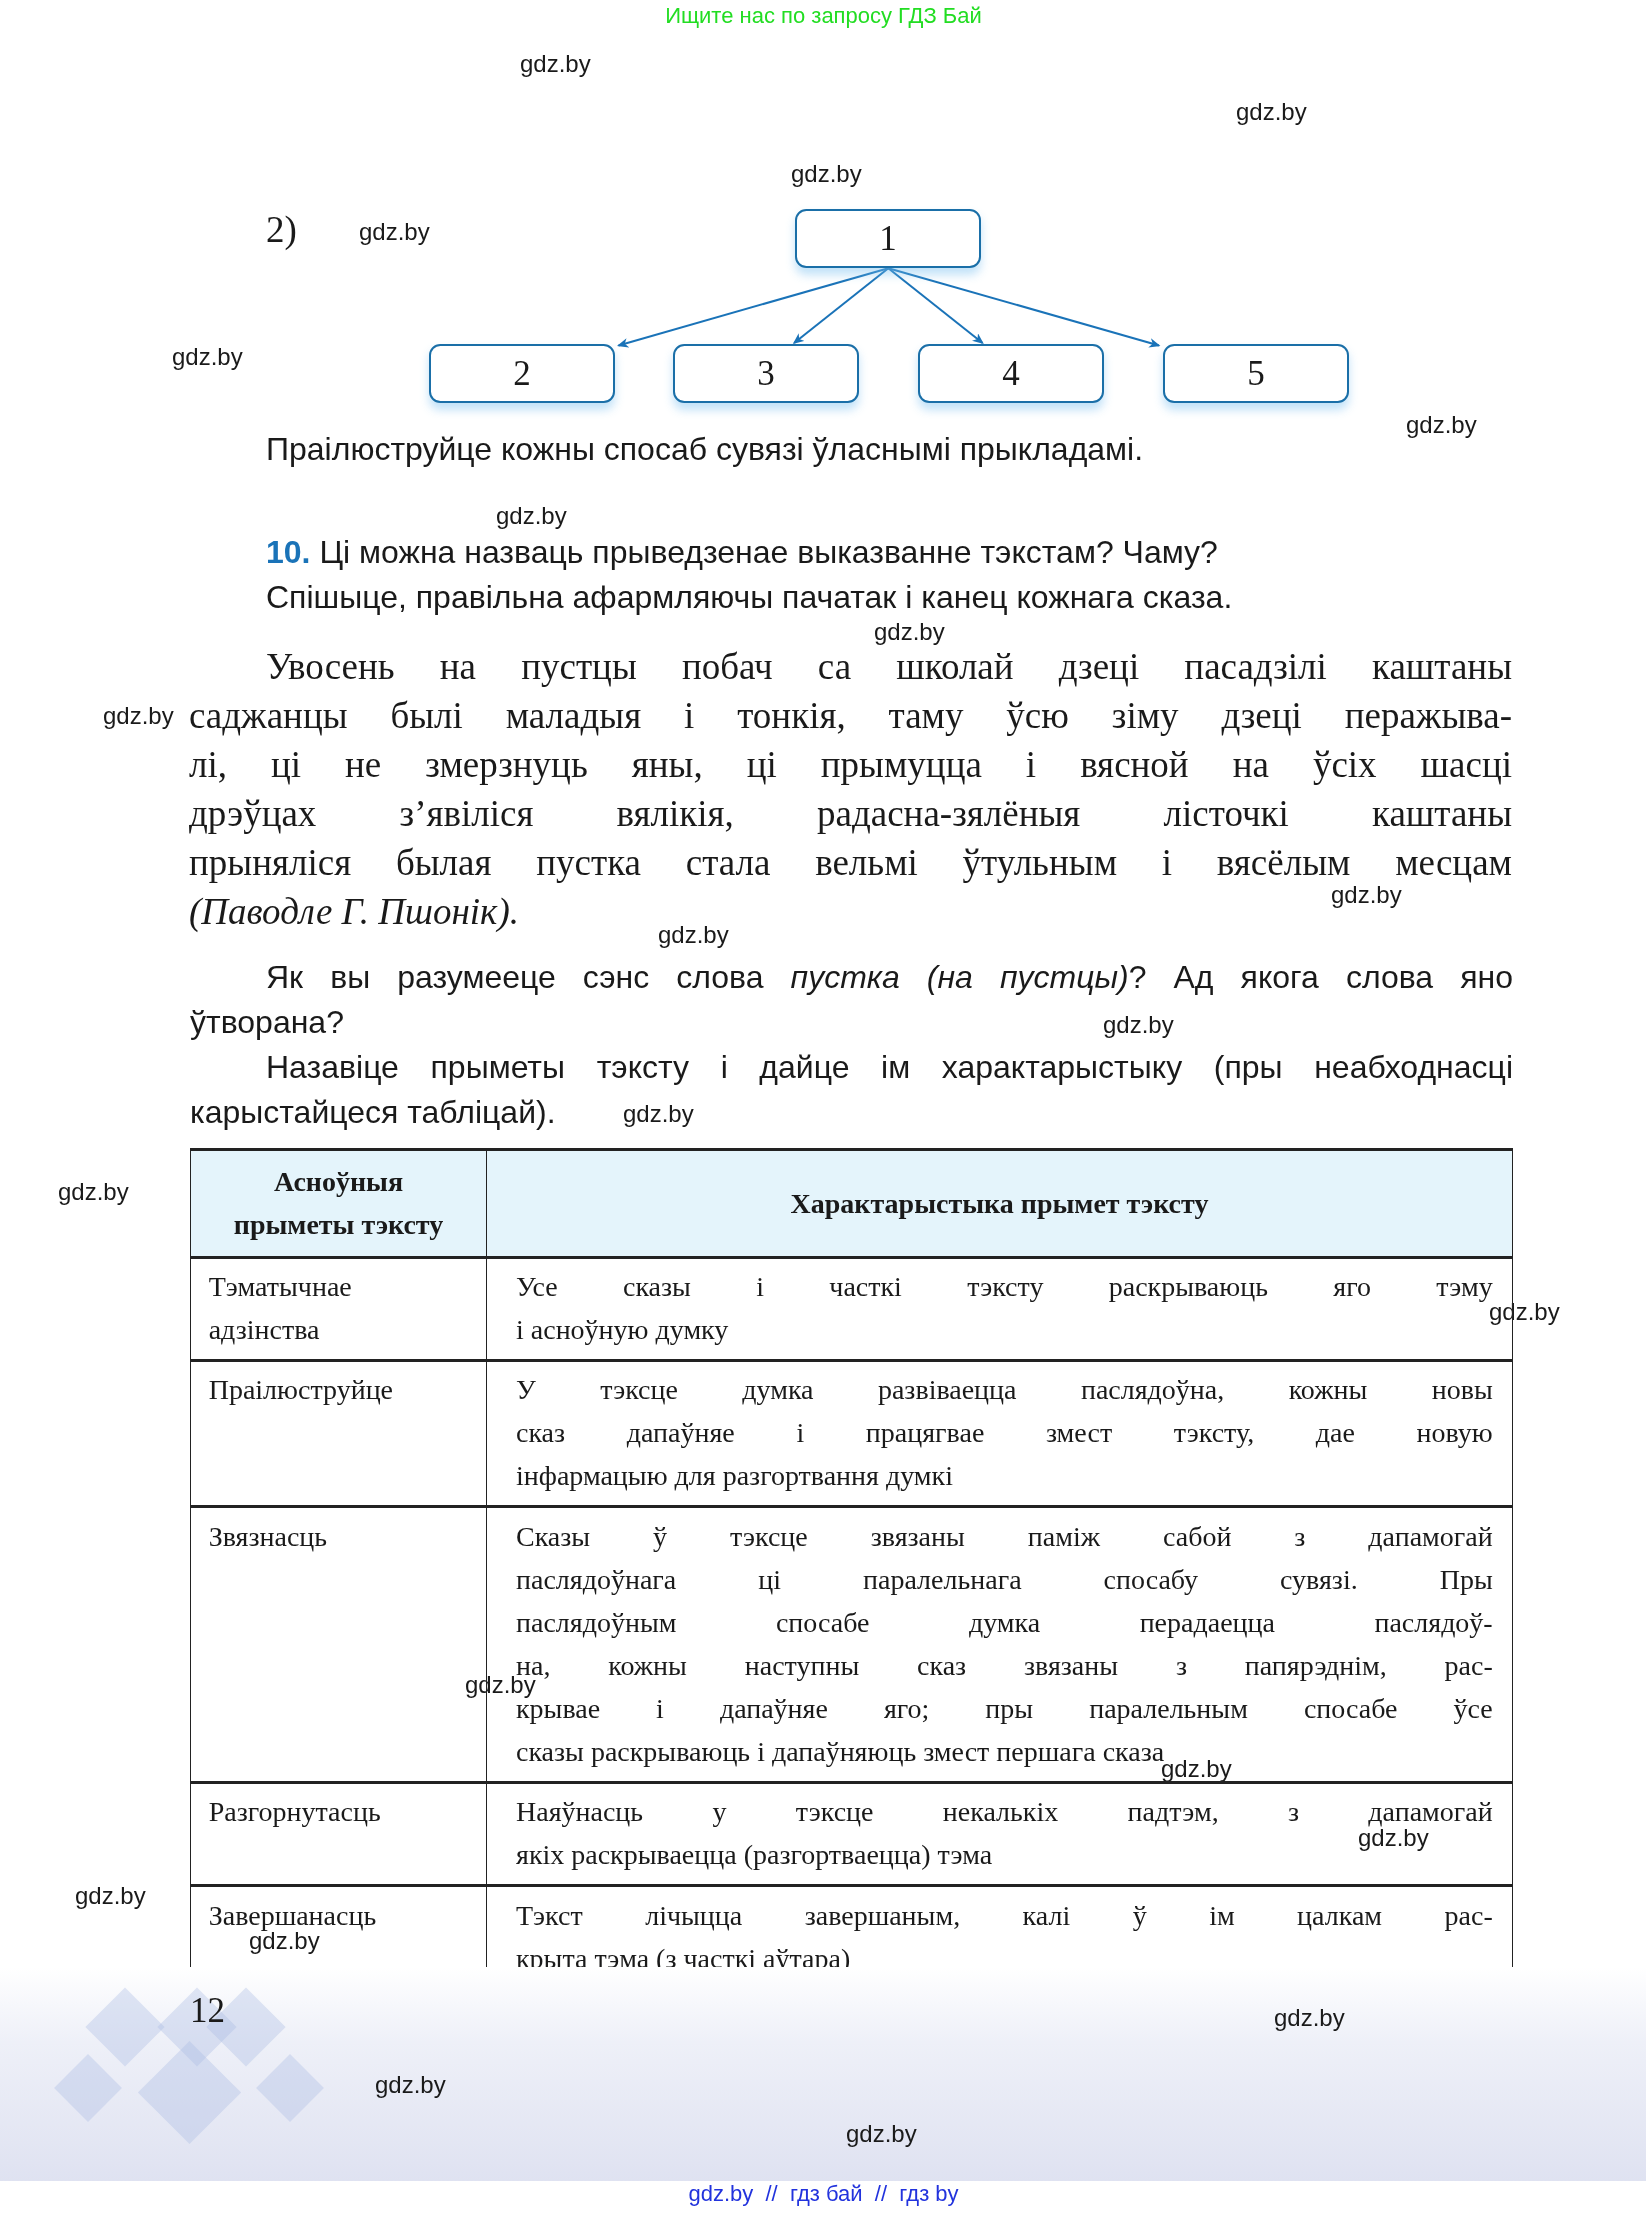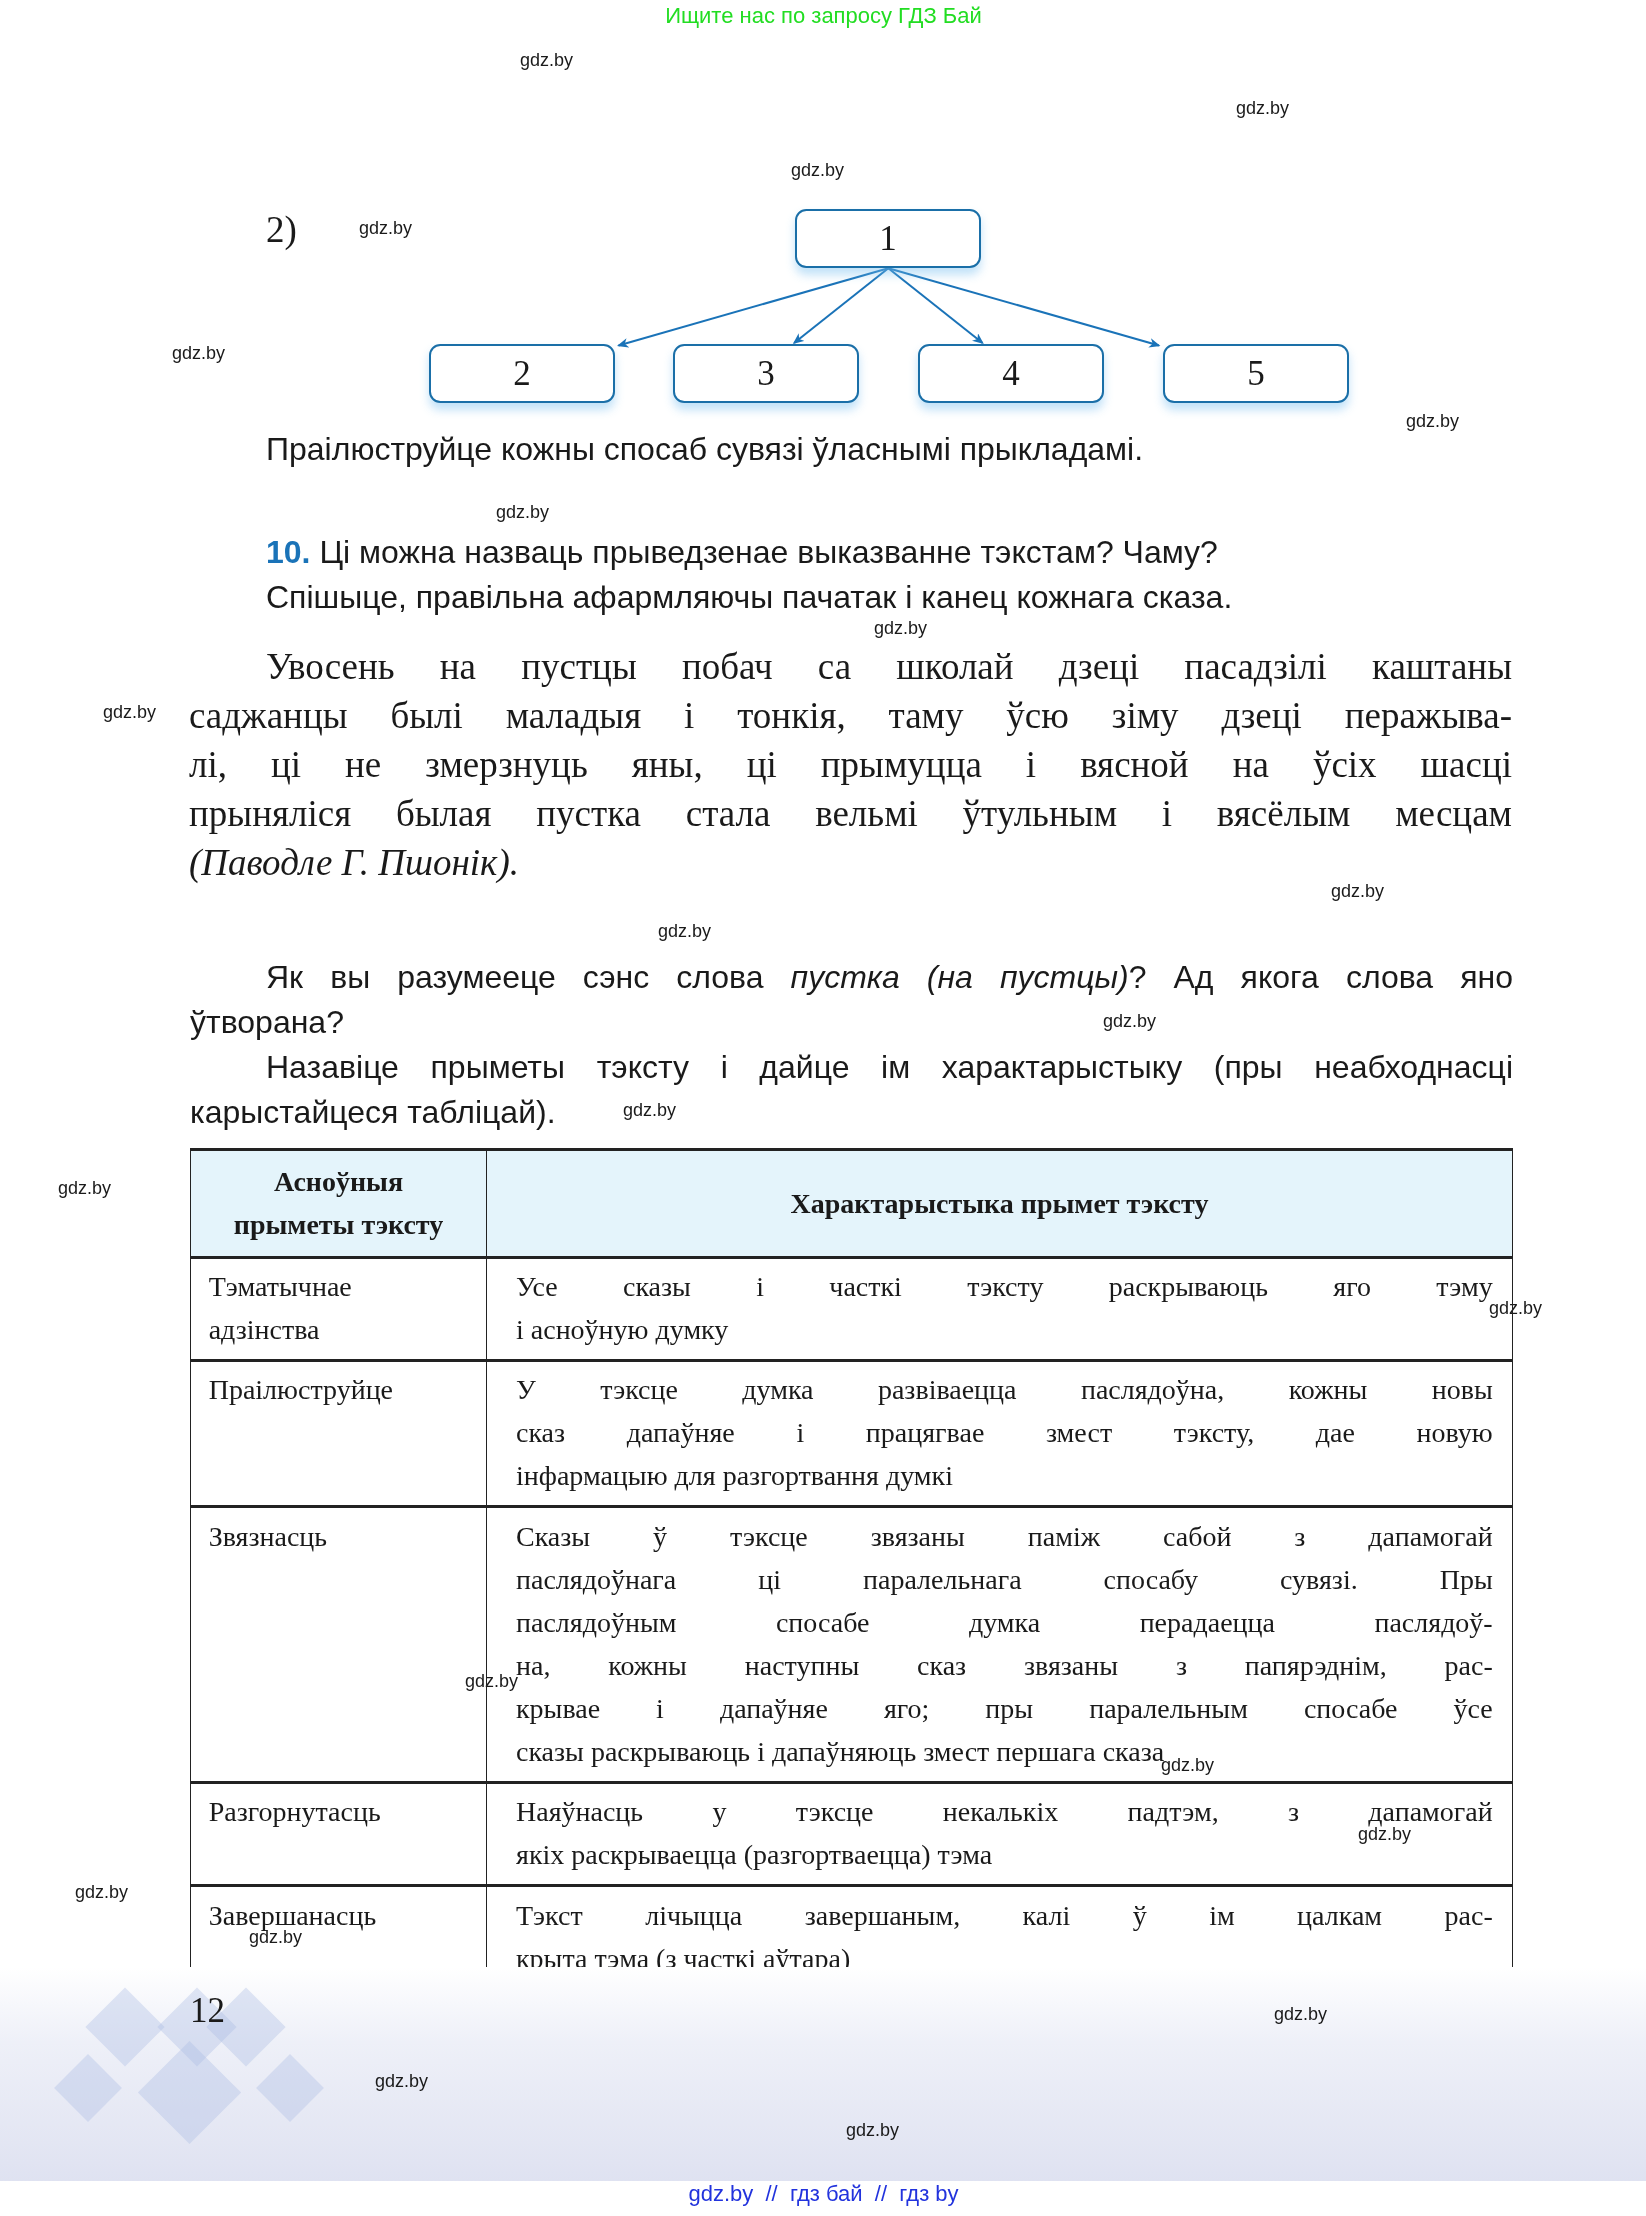--- a/index.html
+++ b/index.html
@@ -7,21 +7,21 @@
     width:1647px; height:2216px; position:relative; overflow:hidden;
     background:#ffffff;
     font-family:"Liberation Sans", sans-serif;
     color:#1a1a1a;
   }
   .abs { position:absolute; }
   .top-banner {
     left:0; width:1647px; top:3.2px; text-align:center;
     color:#22dd22; font-size:22px; font-family:"Liberation Sans", sans-serif;
   }
-  .wm { position:absolute; font-size:18px; color:#1a1a1a; font-family:"Liberation Sans", sans-serif; }
+  .wm { position:absolute; font-size:24px; color:#1a1a1a; font-family:"Liberation Sans", sans-serif; }
   .item-num {
     left:266px; top:208px; font-size:37px; font-family:"Liberation Serif", serif;
   }
   .node {
     position:absolute; border:2.4px solid #1a6fa8; border-radius:11.3px;
     background:#ffffff; box-shadow:0 6.4px 9.7px rgba(120,190,240,0.45);
     display:flex; align-items:center; justify-content:center;
     font-family:"Liberation Serif", serif; font-size:35px; color:#1a1a1a;
   }
   svg.arrows { position:absolute; left:0; top:0; }
@@ -142,20 +142,21 @@
 
 <div class="sans-para" style="left:266px; top:530px;">
   <span class="left-line"><span class="ex-num">10.</span> <span>Ці можна назваць прыведзенае выказванне тэкстам? Чаму?</span></span>
   <span class="left-line">Спішыце, правільна афармляючы пачатак і канец кожнага сказа.</span>
 </div>
 
 <div class="serif-para" style="top:642px;">
   <span class="line first">Увосень на пустцы побач са школай дзеці пасадзілі каштаны</span>
   <span class="line">саджанцы былі маладыя і тонкія, таму ўсю зіму дзеці перажыва-</span>
   <span class="line">лі, ці не змерзнуць яны, ці прымуцца і вясной на ўсіх шасці</span>
+  <span class="line">дрэўцах з’явіліся вялікія, радасна-зялёныя лісточкі каштаны</span>
   <span class="line">прыняліся былая пустка стала вельмі ўтульным і вясёлым месцам</span>
   <span class="line last attrib">(Паводле Г. Пшонік).</span>
 </div>
 
 <div class="sans-para" style="left:190px; top:955px; width:1323px;">
   <span class="justify-line" style="padding-left:76px;"><span>Як вы разумееце сэнс слова </span><span class="ital">пустка (на пустцы)</span><span>? Ад якога слова яно</span></span>
   <span class="left-line">ўтворана?</span>
 </div>
 
 <div class="sans-para" style="left:190px; top:1045px; width:1323px;">

